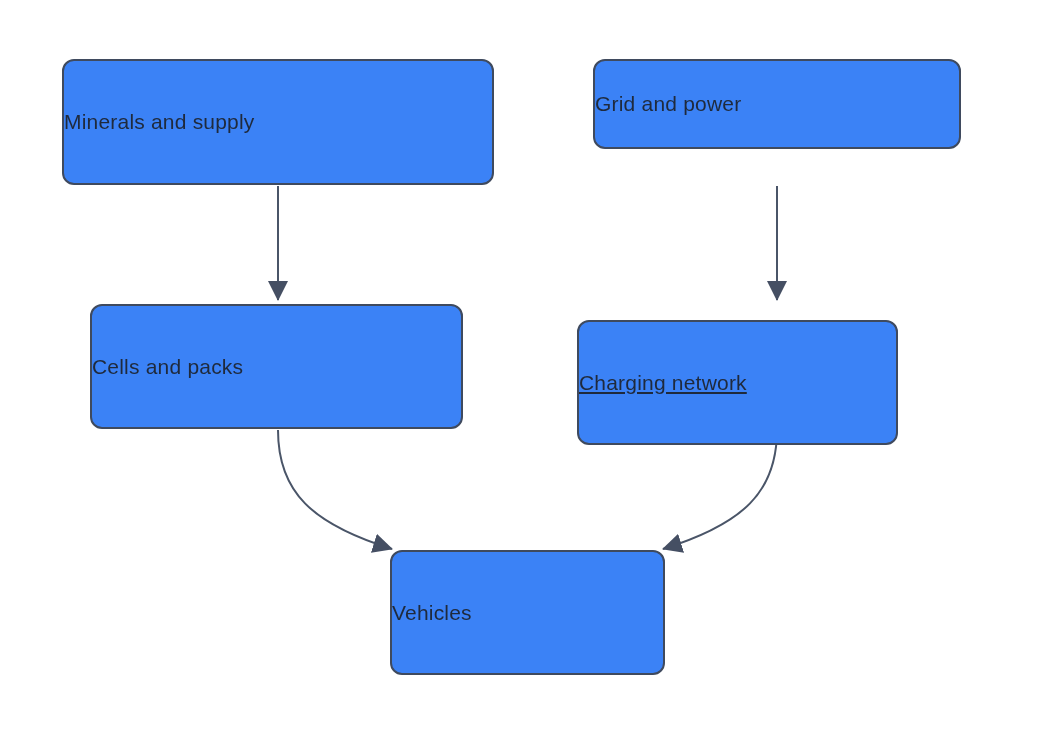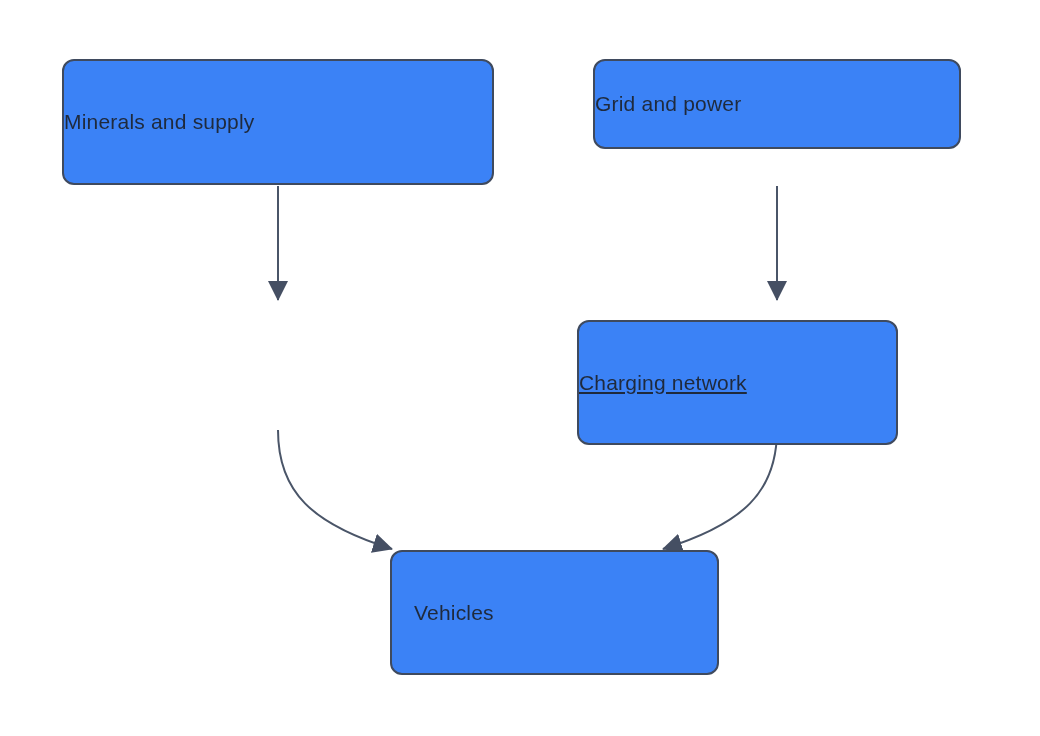--- a/index.html
+++ b/index.html
@@ -35,21 +35,21 @@
     justify-content: flex-start;
     text-align: center;
     font-size: 21px;
     color: #1f2a3c;
     letter-spacing: 0.2px;
   }
   .node-a { left: 62px;  top: 59px;  width: 432px; height: 126px; }
   .node-b { left: 593px; top: 59px;  width: 368px; height: 90px; }
   .node-c { left: 90px;  top: 304px; width: 373px; height: 125px; }
   .node-d { left: 577px; top: 320px; width: 321px; height: 125px; text-decoration: underline; }
-  .node-e { left: 390px; top: 550px; width: 329px; height: 125px; padding-left: 22px; }
+  .node-e { left: 390px; top: 550px; width: 275px; height: 125px; }
 </style>
 </head>
 <body>
 
 <div class="canvas">
 
   <svg class="edges" viewBox="0 0 1040 736" xmlns="http://www.w3.org/2000/svg">
     <defs>
       <marker id="arrowhead" viewBox="0 0 10 10" refX="9.5" refY="5" markerWidth="10" markerHeight="10" orient="auto-start-reverse" markerUnits="strokeWidth">
         <path d="M0,0 L10,5 L0,10 Z" fill="#454f63"></path>
@@ -62,20 +62,23 @@
   </svg>
 
   <div class="node node-a">
     <span>Minerals and supply</span>
   </div>
 
   <div class="node node-b">
     <span>Grid and power</span>
   </div>
 
+  <div class="node node-c">
+    <span>Cells and packs</span>
+  </div>
 
   <div class="node node-d">
     <span>Charging network</span>
   </div>
 
   <div class="node node-e">
     <span>Vehicles</span>
   </div>
 
 </div>

